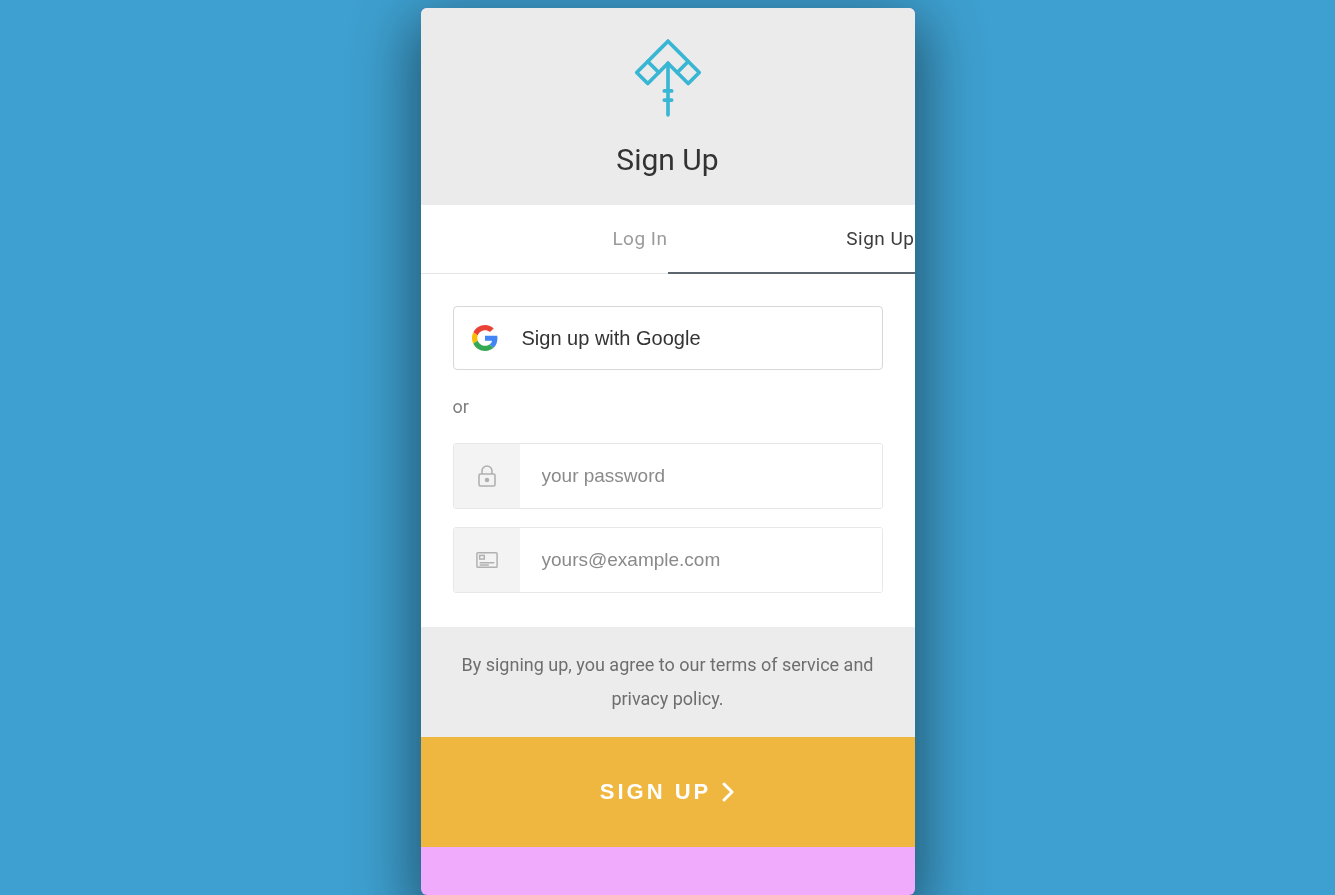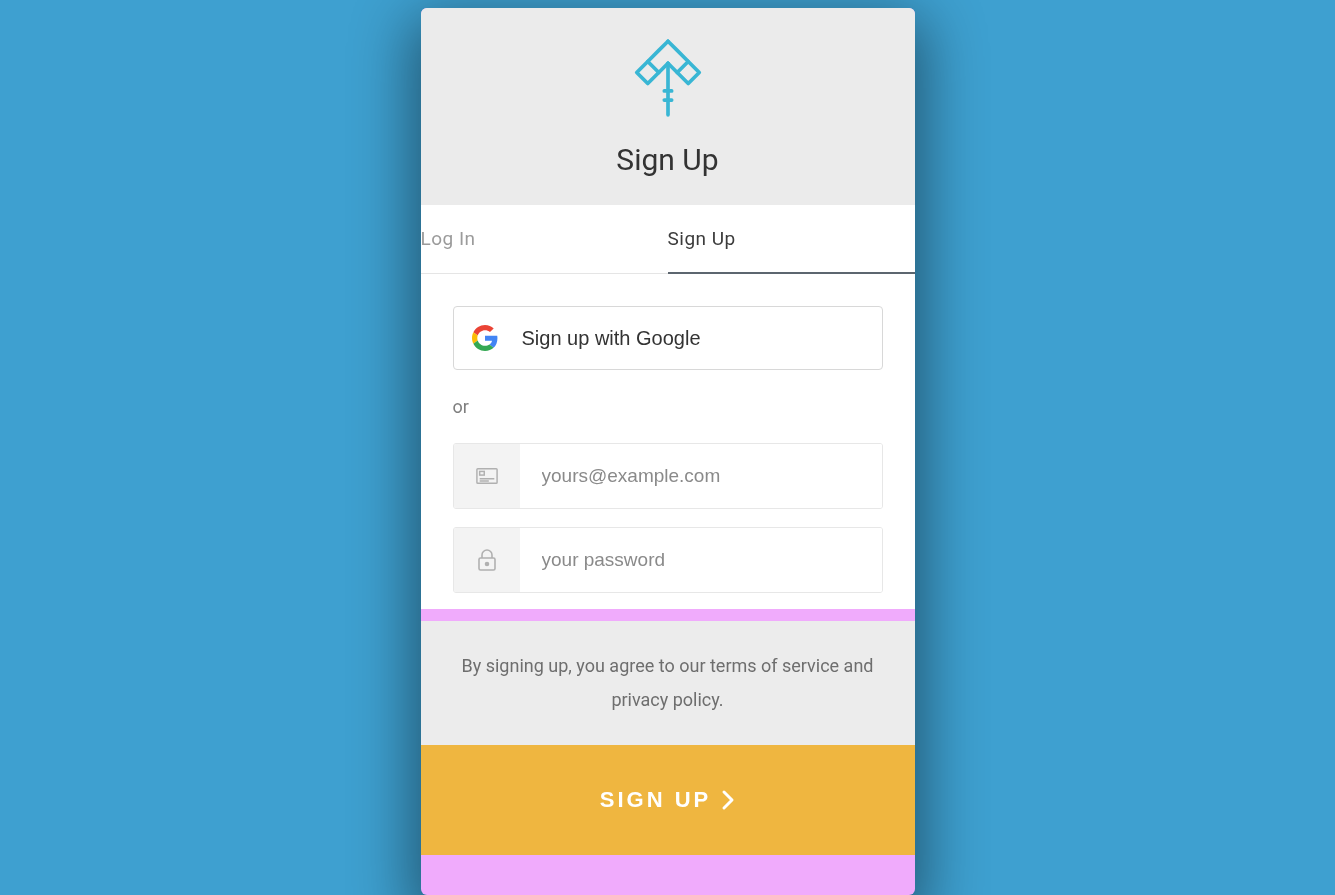--- a/index.html
+++ b/index.html
@@ -32,34 +32,34 @@
     font-weight: 400;
     color: #333;
   }
   .tabs {
     display: flex;
     border-bottom: 1px solid #e5e5e5;
     background: #fff;
   }
   .tab {
     flex: 1;
-    text-align: left;
+    text-align: right;
     padding: 22px 0;
     font-size: 19px;
     color: #9b9b9b;
     cursor: pointer;
     letter-spacing: 0.5px;
   }
   .tab.active {
     color: #3c3c3c;
     border-bottom: 2px solid #5c666f;
     margin-bottom: -1px;
   }
   .body {
-    padding: 32px 32px 16px;
+    padding: 32px 32px 34px;
     background: #fff;
   }
   .google-btn {
     width: 100%;
     height: 64px;
     border: 1px solid #d8d8d8;
     border-radius: 4px;
     background: #fff;
     display: flex;
     align-items: center;
@@ -101,22 +101,21 @@
     color: #333;
     background: #fff;
   }
   .field input::placeholder { color: #8a8a8a; }
   .terms {
     background: #ececec;
     color: #6e6e6e;
     text-align: center;
     font-size: 18px;
     line-height: 1.9;
-    padding: 28px 32px;
-    margin-top: 12px;
+    padding: 21px 32px;
   }
   .submit {
     width: 100%;
     height: 110px;
     background: #efb640;
     color: #fff;
     border: none;
     font-size: 22px;
     font-weight: 600;
     letter-spacing: 3px;
@@ -161,40 +160,40 @@
         <path fill="#FBBC05" d="M10.53 28.59c-.48-1.45-.76-2.99-.76-4.59s.27-3.14.76-4.59l-7.98-6.19C.92 16.46 0 20.12 0 24c0 3.88.92 7.54 2.56 10.78l7.97-6.19z"></path>
         <path fill="#34A853" d="M24 48c6.48 0 11.93-2.13 15.89-5.81l-7.73-6c-2.15 1.45-4.92 2.3-8.16 2.3-6.26 0-11.57-4.22-13.47-9.91l-7.98 6.19C6.51 42.62 14.62 48 24 48z"></path>
       </svg>
       <span>Sign up with Google</span>
     </button>
 
     <div class="or">or</div>
 
     <div class="field">
       <span class="field-icon">
+        <svg width="20" height="24" viewBox="0 0 20 24" fill="none" stroke="currentColor" stroke-width="1.6">
+          <rect x="2" y="10" width="16" height="12" rx="1.5"></rect>
+          <path d="M5 10 V7 a5 5 0 0 1 10 0 V10"></path>
+          <circle cx="10" cy="16" r="1.5" fill="currentColor"></circle>
+        </svg>
+      </span>
+      <input type="password" placeholder="your password" style="">
+    </div>
+
+    <div class="field">
+      <span class="field-icon">
         <svg width="22" height="18" viewBox="0 0 24 18" fill="none" stroke="currentColor" stroke-width="1.6">
           <rect x="1" y="1" width="22" height="16" rx="1"></rect>
           <rect x="4" y="4" width="5" height="4"></rect>
           <line x1="4" y1="12" x2="20" y2="12"></line>
           <line x1="4" y1="14.5" x2="14" y2="14.5"></line>
         </svg>
       </span>
       <input type="email" placeholder="yours@example.com" style="">
     </div>
-
-    <div class="field">
-      <span class="field-icon">
-        <svg width="20" height="24" viewBox="0 0 20 24" fill="none" stroke="currentColor" stroke-width="1.6">
-          <rect x="2" y="10" width="16" height="12" rx="1.5"></rect>
-          <path d="M5 10 V7 a5 5 0 0 1 10 0 V10"></path>
-          <circle cx="10" cy="16" r="1.5" fill="currentColor"></circle>
-        </svg>
-      </span>
-      <input type="password" placeholder="your password" style="">
-    </div>
   </div>
 
   <div class="terms">By signing up, you agree to our terms of service and privacy policy.</div>
 
   <button class="submit" type="button">
     <span>SIGN UP</span>
     <svg width="14" height="22" viewBox="0 0 14 22" fill="none" stroke="#fff" stroke-width="3" stroke-linecap="round" stroke-linejoin="round">
       <polyline points="3,3 11,11 3,19"></polyline>
     </svg>
   </button>

